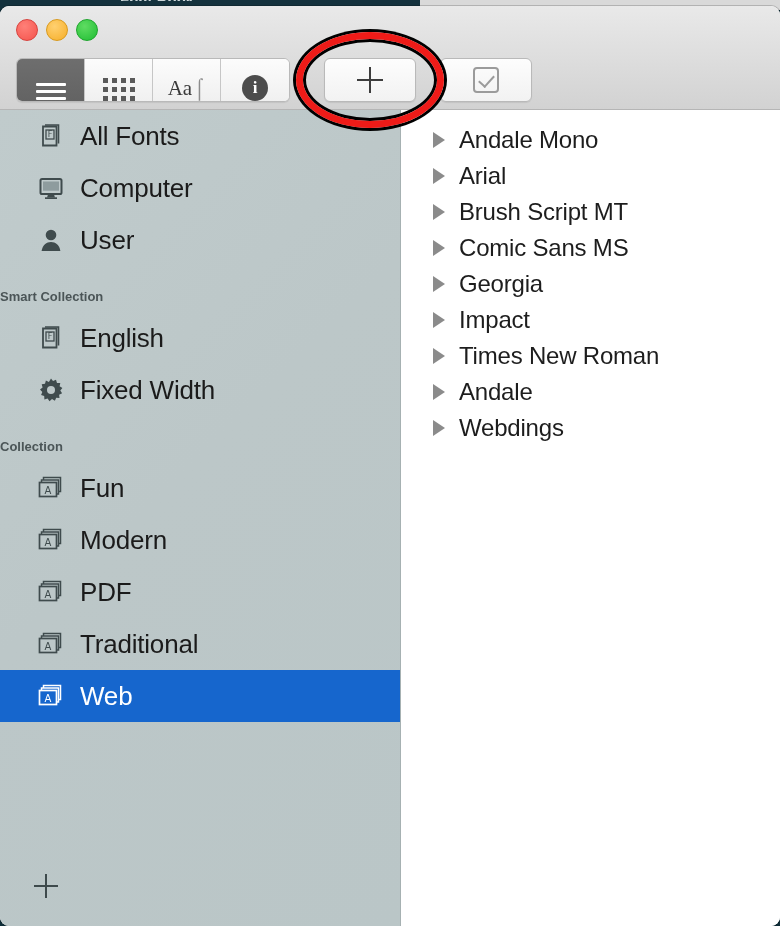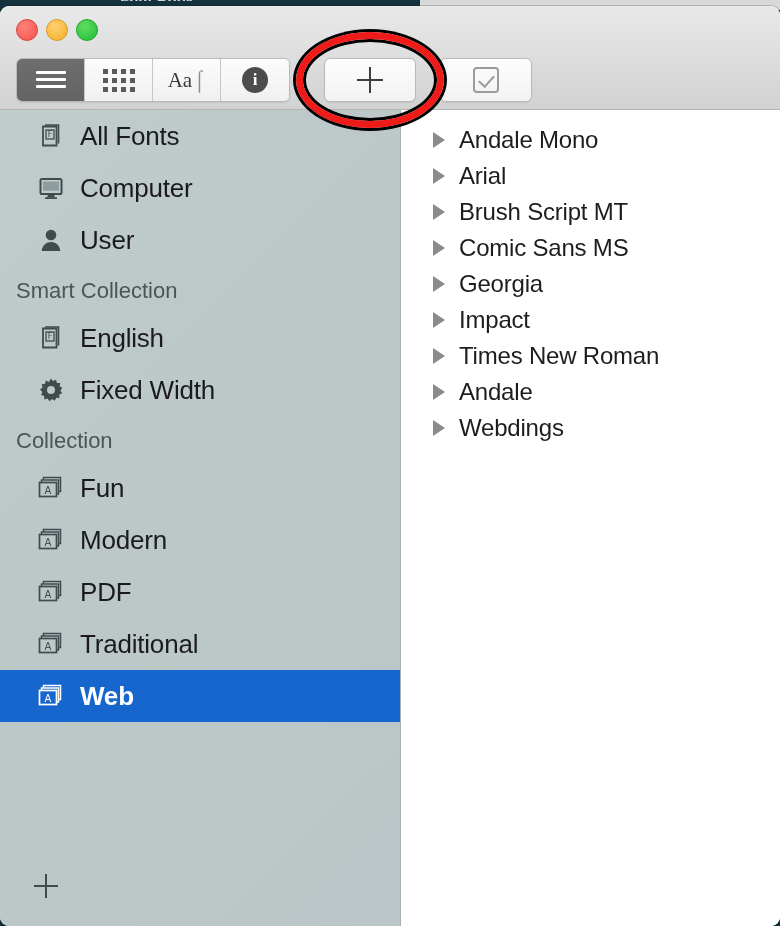--- a/index.html
+++ b/index.html
@@ -53,21 +53,21 @@
 
   
   .segmented {
     position:absolute; left:16px; top:52px;
     display:flex; height:44px;
     border:1px solid #b9b9b9; border-radius:6px;
     overflow:hidden; background:#f7f7f7;
     box-shadow:0 1px 1px rgba(0,0,0,.08);
   }
   .seg {
-    width:68px; display:flex; align-items:center; justify-content:center;
+    width:68px; display:flex; align-items:flex-end; justify-content:center;
     background:linear-gradient(#fcfcfc,#f0f0f0);
     border-right:1px solid #c6c6c6;
     cursor:default;
   }
   .seg:last-child { border-right:none; }
   .seg.active { background:linear-gradient(#6e6e6e,#636363); }
 
   
   .icon-list { width:30px; height:18px; display:block; }
   .icon-list span {
@@ -142,24 +142,24 @@
     overflow:hidden;
   }
   .sb-row {
     height:52px; display:flex; align-items:center;
     padding-left:38px; gap:16px;
   }
   .sb-row.selected { background:#1666cd; }
   .sb-label {
     font-size:26px; color:#1b1b1b; letter-spacing:-.2px;
   }
-  .sb-row.selected .sb-label { color:#ffffff;font-weight:bold; }
+  .sb-row.selected .sb-label { color:#ffffff; }
   .sb-header {
-    font-size:22px; font-weight:normal; color:#4b5557;
-    padding-left:16px; height:46px; display:flex; align-items:flex-end;
+    font-size:13px; font-weight:bold; color:#4b5557;
+    height:46px; display:flex; align-items:flex-end;
     padding-bottom:8px;
   }
   .sb-icon { width:26px; height:26px; flex:0 0 26px; display:block; }
 
   .sb-add {
     position:absolute; left:34px; bottom:28px;
     width:24px; height:24px;
   }
   .sb-add::before, .sb-add::after { content:""; position:absolute; background:#3e4a4c; }
   .sb-add::before { left:0; top:11px; width:24px; height:2px; }

